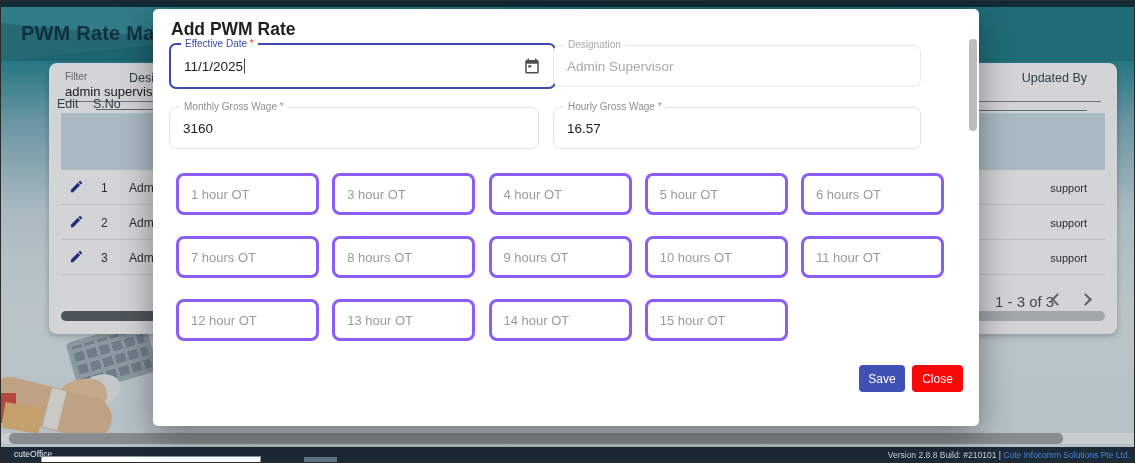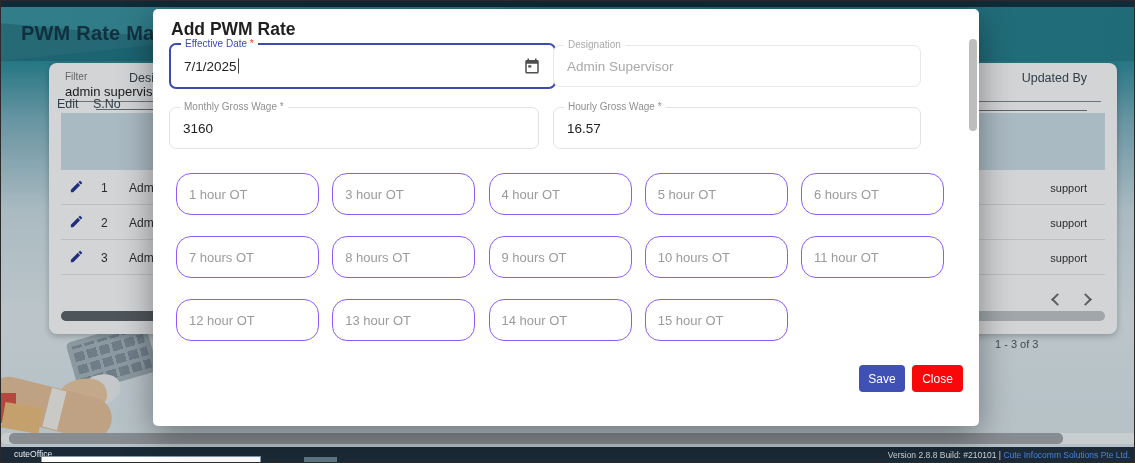--- a/index.html
+++ b/index.html
@@ -45,21 +45,21 @@
   .th-updated{right:30px;top:8px;}
   .col-filter-line{position:absolute;height:1px;background:#6e7a80;}
   .cfl-desig{left:47px;top:46px;width:340px;}
   .cfl-updated{left:930px;top:47px;right:30px;}
   .tbody{position:absolute;left:12px;right:12px;top:107px;}
   .trow{position:relative;height:35px;border-bottom:1px solid #e4e4e4;}
   .cell-edit{position:absolute;left:8px;top:9px;cursor:pointer;}
   .cell-sno{position:absolute;left:40px;top:11px;font-size:12px;color:#333;}
   .cell-desig{position:absolute;left:68px;top:11px;font-size:12px;color:#333;white-space:nowrap;}
   .cell-updated{position:absolute;right:18px;top:12px;font-size:11px;color:#333;margin-left:40px;}
-  .pag-range{position:absolute;left:946px;top:230px;font-size:11px;color:#555;margin-top:45px;}
+  .pag-range{position:absolute;left:946px;top:230px;font-size:15px;color:#555;}
   .chev{position:absolute;top:232px;width:9px;height:9px;border-left:2px solid #6f6f6f;border-bottom:2px solid #6f6f6f;cursor:pointer;}
   .chev-left{left:1004px;transform:rotate(45deg);}
   .chev-right{left:1032px;transform:rotate(-135deg);}
   .tbl-hscroll-track{position:absolute;left:12px;right:12px;top:248px;height:10px;border-radius:5px;background:#c3c7ca;}
   .tbl-hscroll-thumb{position:absolute;left:0;top:0;width:400px;height:10px;border-radius:5px;background:#5f6568;}
 
   
   .overlay{position:absolute;left:0;top:0;width:1135px;height:446px;background:rgba(8,18,26,.18);z-index:5;}
 
   
@@ -84,21 +84,21 @@
   .field .req{color:#e5392f;}
   .field.disabled{border-color:#e8e8e8;}
   .field.disabled .flabel,.field.disabled .fvalue{color:#a9a9a9;}
   .caret{display:inline-block;width:1px;height:15px;background:#444;vertical-align:-3px;margin-left:1px;}
   .cal-icon{position:absolute;right:13px;top:50%;transform:translateY(-50%);cursor:pointer;line-height:0;}
   .f-date{left:16px;top:34px;width:387px;height:46px;}
   .f-desig{left:400px;top:36px;width:368px;height:42px;}
   .f-monthly{left:16px;top:98px;width:370px;height:42px;}
   .f-hourly{left:400px;top:98px;width:368px;height:42px;}
   .ot-grid{position:absolute;left:23px;top:164px;width:768px;display:grid;grid-template-columns:repeat(5,143px);justify-content:space-between;row-gap:21px;}
-  .ot{position:relative;height:42px;border:1px solid #8b5cf6;border-radius:15px;background:#fff;}
+  .ot{position:relative;height:42px;border:3px solid #8b5cf6;border-radius:8px;background:#fff;}
   .ot span{position:absolute;left:12px;top:50%;transform:translateY(-50%);font-size:13px;color:#9b9b9b;white-space:nowrap;}
   .mandatory-note{position:absolute;left:23px;top:367px;font-size:10.5px;color:var(--note-red,#f61414);}
   .mbtn{position:absolute;top:356px;height:27px;border:none;border-radius:4px;color:#fff;font-size:12px;}
   .btn-save{left:706px;width:46px;background:var(--save-indigo,#3f51b5);}
   .btn-close{left:759px;width:51px;background:var(--close-red,#f80808);}
   .modal-scroll-thumb{position:absolute;left:816px;top:30px;width:8px;height:92px;background:#bdbdbd;border-radius:4px;}
 </style>
 </head>
 <body>
 
@@ -193,21 +193,21 @@
     <span class="version"><span>Version 2.8.8 Build: #210101 | </span><a href="#">Cute Infocomm Solutions Pte Ltd.</a></span>
     <span class="sliver-box"></span>
     <span class="sliver-teal"></span>
   </div>
 
   <div class="modal">
     <div class="modal-title">Add PWM Rate</div>
 
     <div class="field focused f-date">
       <span class="flabel"><span>Effective Date</span><span class="req"> *</span></span>
-      <span class="fvalue"><span>7/1/2025</span><span class="caret"></span></span>
+      <span class="fvalue"><span>11/1/2025</span><span class="caret"></span></span>
       <span class="cal-icon">
         <svg width="18" height="18" viewBox="0 0 24 24" fill="#4f4f4f">
             <path d="M19 4h-1V2h-2v2H8V2H6v2H5c-1.1 0-2 .9-2 2v14c0 1.1.9 2 2 2h14c1.1 0 2-.9 2-2V6c0-1.1-.9-2-2-2zm0 16H5V9h14v11zM7 11h4v3H7z"></path>
           </svg>
       </span>
     </div>
 
     <div class="field disabled f-desig">
       <span class="flabel">Designation</span>
       <span class="fvalue">Admin Supervisor</span>

